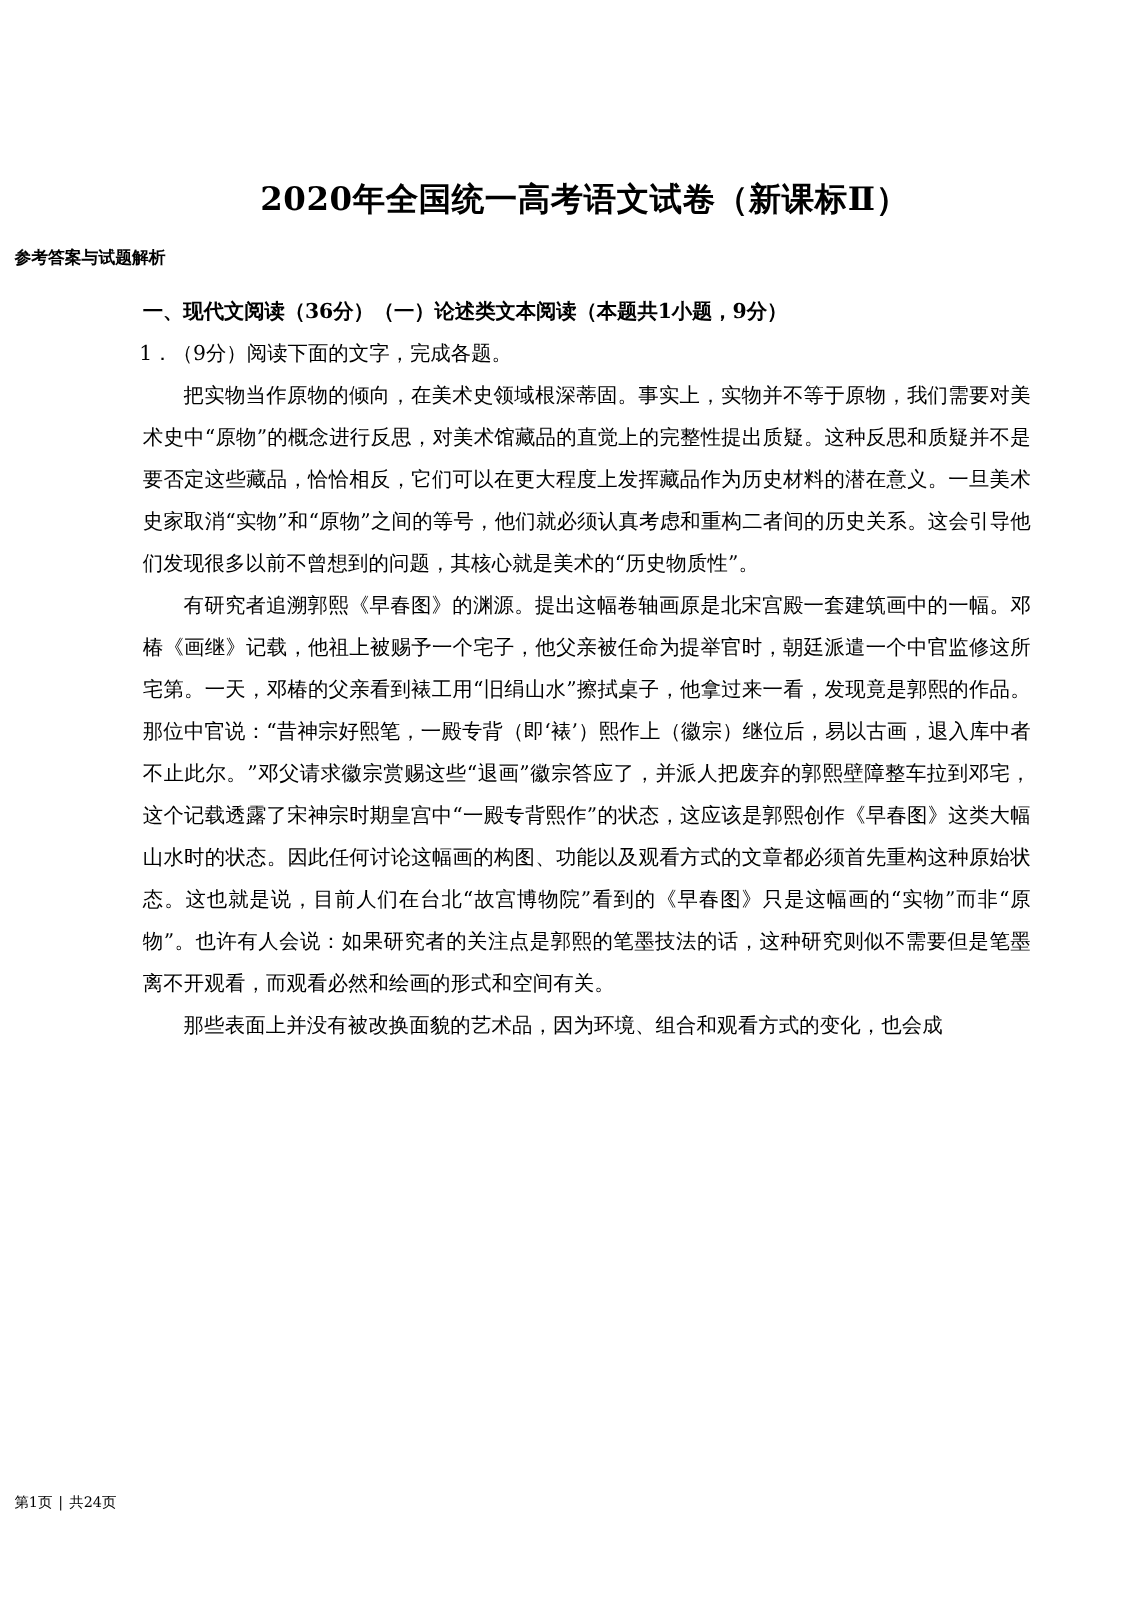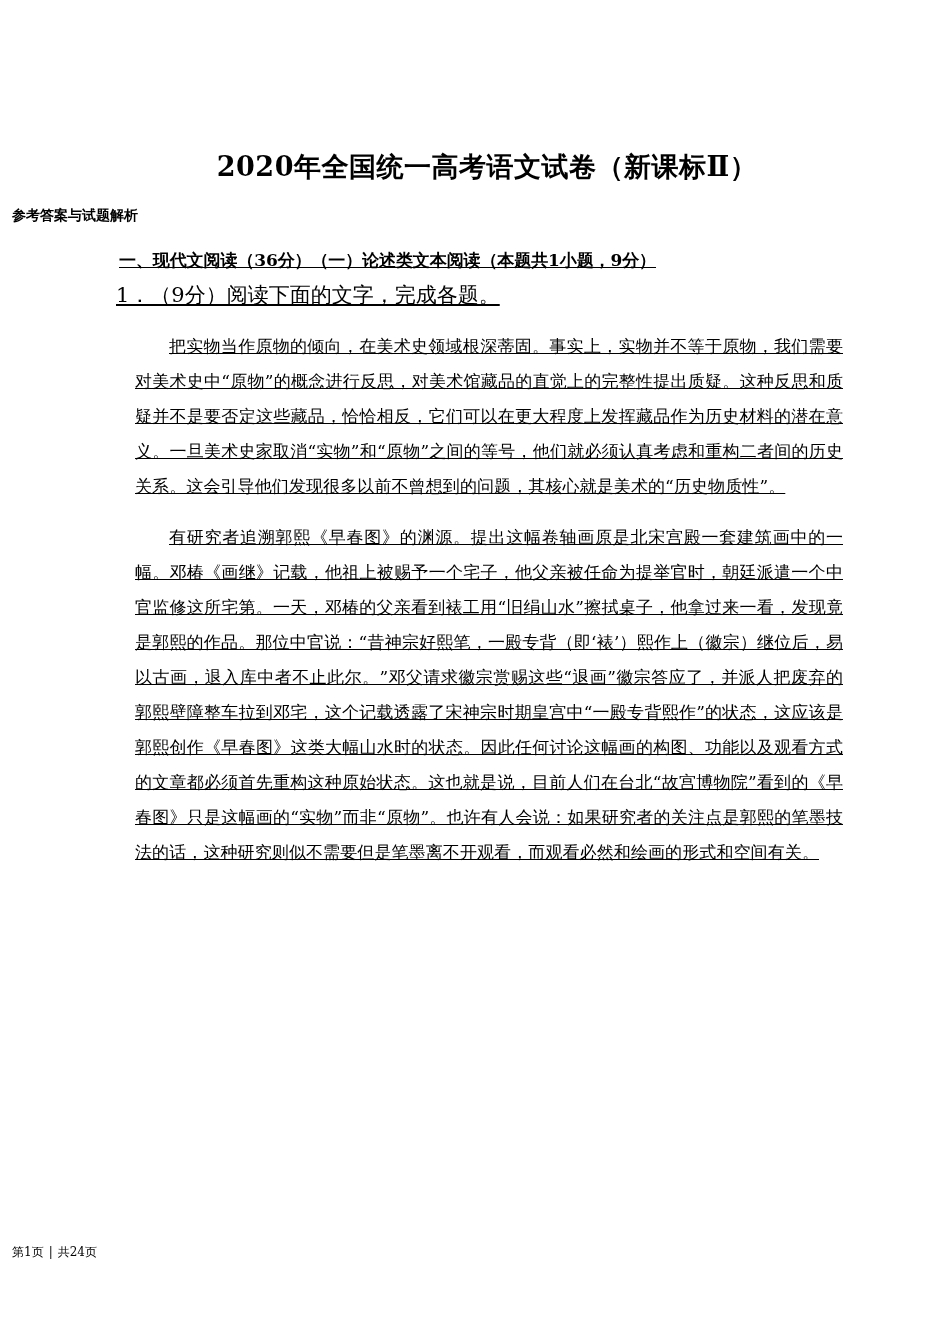--- a/index.html
+++ b/index.html
@@ -45,43 +45,42 @@
     font-size: 14px;
     font-weight: bold;
     line-height: 1.3;
   }
 
   .content {
     position: absolute;
     left: 107px;
     top: 243px;
     width: 740px;
-    text-decoration: underline;
   }
 
   .section-heading {
     font-size: 17px;
     font-weight: bold;
     line-height: 35px;
     margin: 0;
     white-space: nowrap;
     letter-spacing: -0.1px;
   }
 
   .question-line {
-    font-size: 21px;
+    font-size: 17px;
     line-height: 35px;
     margin: 0 0 0 -3px;
     white-space: nowrap;
   }
 
   .body-para {
     font-size: 17px;
     line-height: 35px;
-    margin: 16px;
+    margin: 0;
     text-indent: 34px;
     text-align: justify;
     text-justify: inter-character;
     word-break: break-all;
     letter-spacing: 0.1px;
   }
 
   .footer {
     position: absolute;
     left: 0;
@@ -109,20 +108,21 @@
     <p class="section-heading">一、现代文阅读（36分）（一）论述类文本阅读（本题共1小题，9分）</p>
 
     <p class="question-line">1．（9分）阅读下面的文字，完成各题。</p>
 
     <p class="body-para">把实物当作原物的倾向，在美术史领域根深蒂固。事实上，实物并不等于原物，我们需要对美术史中“原物”的概念进行反思，对美术馆藏品的直觉上的完整性提出质疑。这种反思和质疑并不是要否定这些藏品，恰恰相反，它们可以在更大程度上发挥藏品作为历史材料的潜在意义。一旦美术史家取消“实物”和“原物”之间的等号，他们就必须认真考虑和重构二者间的历史关系。这会引导他们发现很多以前不曾想到的问题，其核心就是美术的“历史物质性”。</p>
 
     <p class="body-para">有研究者追溯郭熙《早春图》的渊源。提出这幅卷轴画原是北宋宫殿一套建筑画中的一幅。邓椿《画继》记载，他祖上被赐予一个宅子，他父亲被任命为提举官时，朝廷派遣一个中官监修这所宅第。一天，邓椿的父亲看到裱工用“旧绢山水”擦拭桌子，他拿过来一看，发现竟是郭熙的作品。那位中官说：“昔神宗好熙笔，一殿专背（即‘裱’）熙作上（徽宗）继位后，易以古画，退入库中者不止此尔。”邓父请求徽宗赏赐这些“退画”徽宗答应了，并派人把废弃的郭熙壁障整车拉到邓宅，这个记载透露了宋神宗时期皇宫中“一殿专背熙作”的状态，这应该是郭熙创作《早春图》这类大幅山水时的状态。因此任何讨论这幅画的构图、功能以及观看方式的文章都必须首先重构这种原始状态。这也就是说，目前人们在台北“故宫博物院”看到的《早春图》只是这幅画的“实物”而非“原物”。也许有人会说：如果研究者的关注点是郭熙的笔墨技法的话，这种研究则似不需要但是笔墨离不开观看，而观看必然和绘画的形式和空间有关。</p>
 
 
 
+    <p class="body-para">那些表面上并没有被改换面貌的艺术品，因为环境、组合和观看方式的变化，也会成</p>
 
   </div>
 
   <div class="footer">
     <span>第1页</span><span class="sep">|</span><span>共24页</span>
   </div>
 
 </div>
 
 </body></html>

